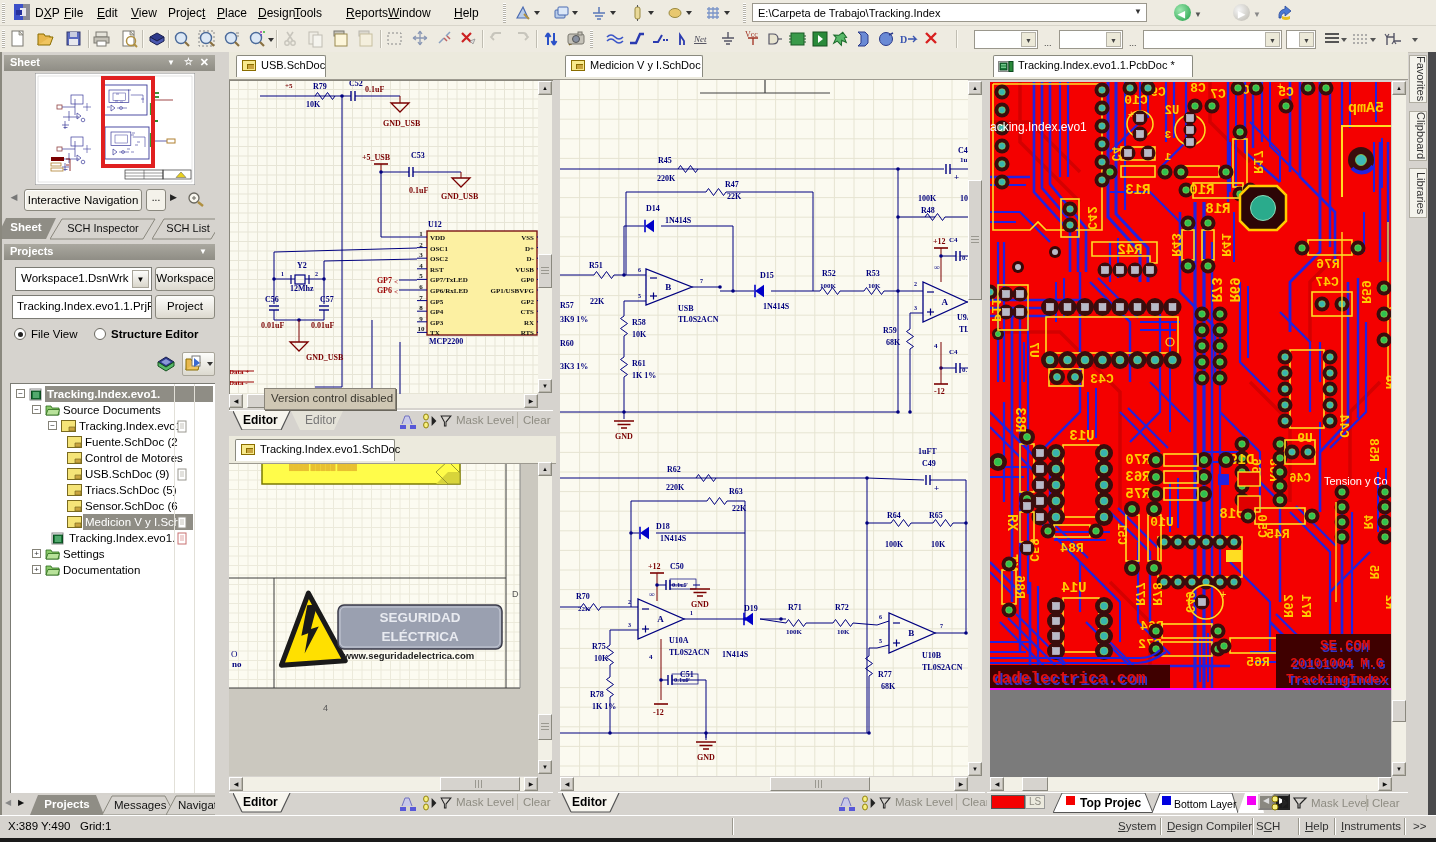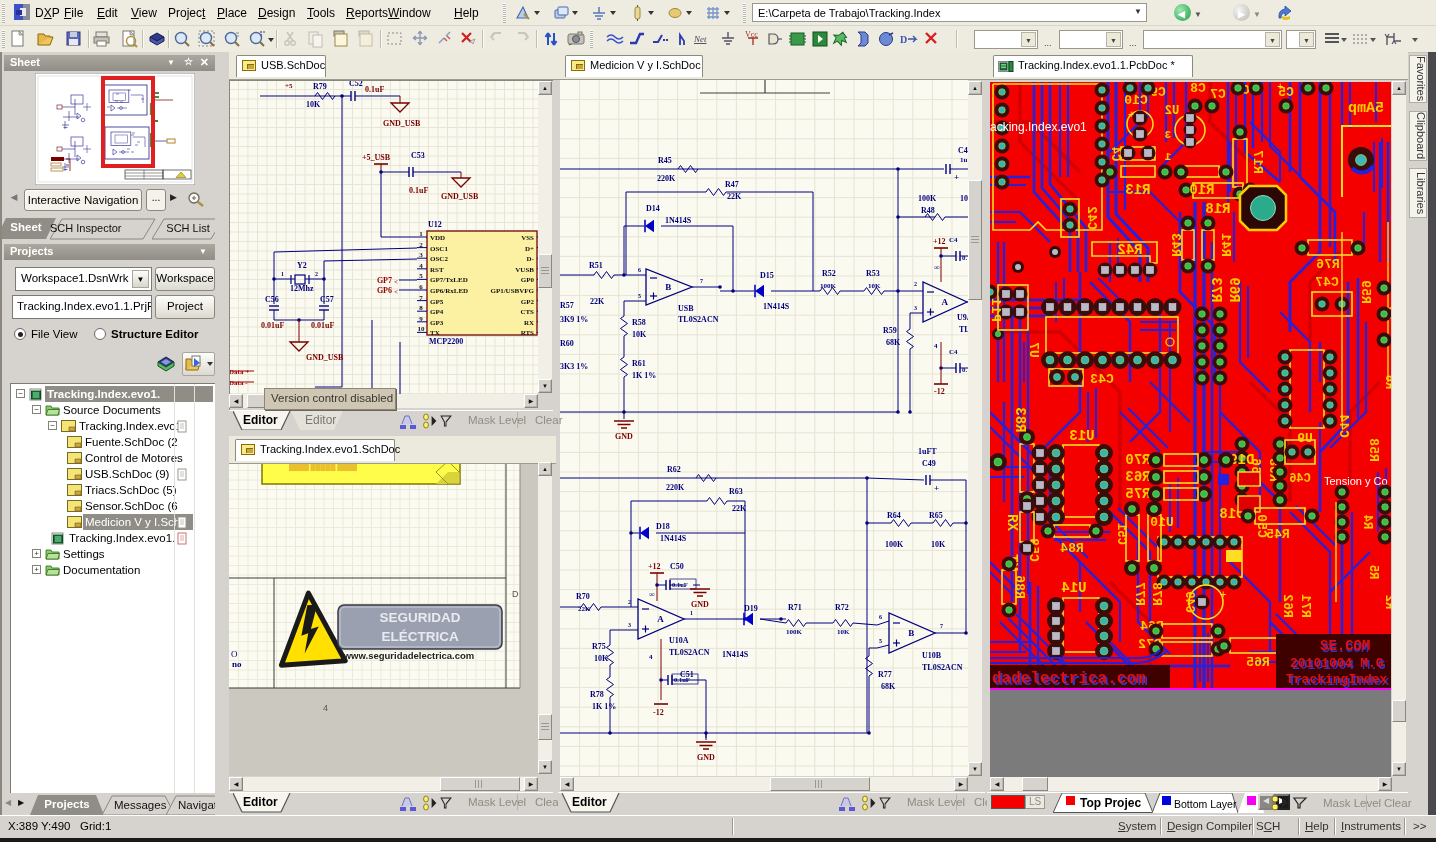--- a/index.html
+++ b/index.html
@@ -16,41 +16,41 @@
 .phead{position:absolute;left:2px;width:211px;height:16px;background:linear-gradient(180deg,#aaa89f,#8f8d85);color:#fff;font-weight:bold;font-size:11px;padding:1px 0 0 6px;}
 .tabbar{position:absolute;background:#eceadd;border-bottom:1px solid #9d9a90;}
 .doctab{position:absolute;top:3px;height:22px;white-space:nowrap;background:#fff;border:1px solid #8a8a7f;border-bottom:none;border-radius:2px 2px 0 0;font-size:11px;padding:3px 8px 0 24px;}
 .sheeticon{position:absolute;left:5px;top:4px;width:14px;height:11px;background:#f7e98c;border:1px solid #8a6d00;}
 .sheeticon:after{content:"";position:absolute;right:1px;bottom:1px;width:6px;height:4px;background:#c9a43e;border-top:1px solid #8a6d00;border-left:1px solid #8a6d00;}
 .vsb{position:absolute;width:14px;background:#f2f0e6;}
 .hsb{position:absolute;height:14px;background:#f2f0e6;}
 .sbtn{position:absolute;width:14px;height:14px;background:#d6d3ce;border:1px solid #fff;border-right-color:#8a887e;border-bottom-color:#8a887e;box-shadow:inset -1px -1px 0 #b9b6ac;font-size:6px;line-height:12px;text-align:center;color:#111;}
 .sthumb{position:absolute;background:#d6d3ce;border:1px solid #fff;border-right-color:#8a887e;border-bottom-color:#8a887e;}
 .efoot{position:absolute;height:21px;background:#d6d3ce;border-top:1px solid #fff;font-size:11px;}
-.graytxt{color:#8e8c82;margin-left:12px;}
+.graytxt{color:#8e8c82;}
 .statusbar{left:0;top:815px;width:1436px;height:23px;background:#d6d3ce;border-top:1px solid #fff;font-size:11px;color:#222;}
 .sdiv{position:absolute;top:3px;height:17px;width:2px;border-left:1px solid #9b988e;border-right:1px solid #fff;}
 u{text-decoration:underline;}
 </style></head><body>
 <div id="menubar" class="abs">
     <div class="grip" style="left:2px;top:3px;height:20px;"></div>
     <svg class="abs" style="left:14px;top:4px" width="18" height="18">
       <rect x="0" y="0" width="16" height="16" fill="#8c8c94"></rect>
       <rect x="0" y="0" width="9" height="16" fill="#3c50c8"></rect>
       <rect x="6" y="4" width="6" height="8" fill="#e8e8f0"></rect>
       <rect x="2" y="6" width="6" height="5" fill="#26309c"></rect>
     </svg>
     <div class="menuitem" style="left:35px">D<u>X</u>P</div>
     <div class="menuitem" style="left:64px"><u>F</u>ile</div>
     <div class="menuitem" style="left:97px"><u>E</u>dit</div>
     <div class="menuitem" style="left:131px"><u>V</u>iew</div>
     <div class="menuitem" style="left:168px">Projec<u>t</u></div>
     <div class="menuitem" style="left:217px"><u>P</u>lace</div>
     <div class="menuitem" style="left:258px"><u>D</u>esign</div>
-    <div class="menuitem" style="left:307px"><u>T</u>ools</div>
+    <div class="menuitem" style="left:294px"><u>T</u>ools</div>
     <div class="menuitem" style="left:346px"><u>R</u>eports</div>
     <div class="menuitem" style="left:388px"><u>W</u>indow</div>
     <div class="menuitem" style="left:454px"><u>H</u>elp</div>
     <div class="grip" style="left:503px;top:3px;height:20px;"></div>
     <svg class="abs" style="left:515px;top:5px" width="16" height="16">
       <path d="M2 13 L8 2 L13 13 Z" fill="#b8cce8" stroke="#4a6ab0" stroke-width="1.2"></path>
       <path d="M9 9 L14 14" stroke="#b09040" stroke-width="2"></path>
     </svg>
     <div class="abs" style="left:534px;top:11px;width:0;height:0;border:3px solid transparent;border-top:4px solid #333"></div>
     <svg class="abs" style="left:553px;top:5px" width="16" height="16">
@@ -348,21 +348,21 @@
     <svg class="abs" style="left:184px;top:138px" width="20" height="20">
       <circle cx="8" cy="8" r="5" fill="#f8f6ee" stroke="#6a6860" stroke-width="1.3"></circle>
       <path d="M6 8 L10 8 M8 6 L8 10" stroke="#6a6860"></path>
       <line x1="12" y1="12" x2="17" y2="16" stroke="#b09040" stroke-width="2.5"></line>
     </svg>
     <div class="abs" style="left:0px;top:170px;width:215px;height:20px;"></div>
     <div class="abs" style="left:-6px;top:166px;width:60px;height:21px;background:#8f8d85;color:#fff;font-weight:bold;font-size:11.5px;text-align:center;padding-top:3px;clip-path:polygon(10px 0,100% 0,calc(100% - 10px) 100%,0 100%);">Sheet</div>
     <svg class="abs" style="left:48px;top:166px" width="106" height="22">
       <polygon points="12,1 105,1 93,21 0,21" fill="#d6d3ce" stroke="#8a887e" stroke-width="1"></polygon>
     </svg>
-    <div class="abs" style="left:48px;top:170px;width:106px;font-size:11px;text-align:left;color:#111">SCH Inspector</div>
+    <div class="abs" style="left:48px;top:170px;width:106px;font-size:11px;text-align:center;color:#111">SCH Inspector</div>
     <svg class="abs" style="left:150px;top:166px" width="72" height="22">
       <polygon points="12,1 71,1 59,21 0,21" fill="#d6d3ce" stroke="#8a887e" stroke-width="1"></polygon>
     </svg>
     <div class="abs" style="left:150px;top:170px;width:72px;font-size:11px;text-align:center;color:#111">SCH List</div>
     <div class="phead" style="top:192px;">Projects<span style="position:absolute;right:8px;top:3px;font-size:8px">▼</span></div>
     <div class="abs" style="left:13px;top:215px;width:137px;height:24px;background:#fff;border:1px solid #7b7b74;font-size:11.5px;padding:4px 0 0 5px;">Workspace1.DsnWrk<div class="abs" style="right:2px;top:2px;width:17px;height:18px;background:linear-gradient(180deg,#fdfdfb,#d9d6cb);border:1px solid #a8a59a;text-align:center;font-size:8px;padding-top:4px;">▼</div></div>
     <div class="abs" style="left:153px;top:215px;width:60px;height:24px;background:linear-gradient(180deg,#fdfdfb,#dcd9cf);border:1px solid #8a887e;border-radius:3px;font-size:11.5px;text-align:center;padding-top:4px;">Workspace</div>
     <div class="abs" style="left:10px;top:243px;width:140px;height:24px;background:#fff;border:1px solid #7b7b74;font-size:11.5px;padding:4px 0 0 4px;white-space:nowrap;overflow:hidden;">Tracking.Index.evo1.1.PrjPI</div>
     <div class="abs" style="left:153px;top:243px;width:60px;height:24px;background:linear-gradient(180deg,#fdfdfb,#dcd9cf);border:1px solid #8a887e;border-radius:3px;font-size:11.5px;text-align:center;padding-top:4px;">Project</div>
     <div class="abs" style="left:12px;top:276px;width:12px;height:12px;border-radius:50%;background:#fff;border:1px solid #6a6860;"></div>

